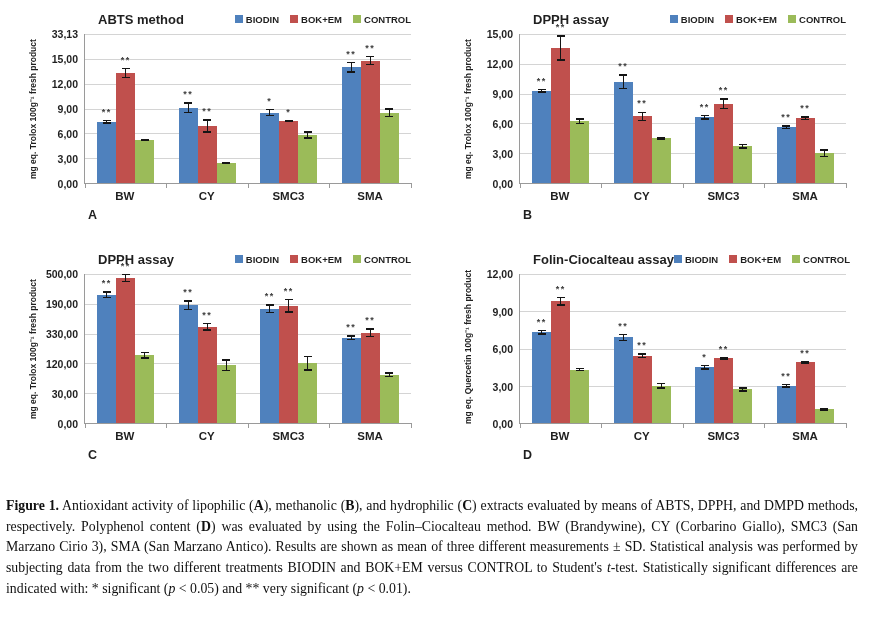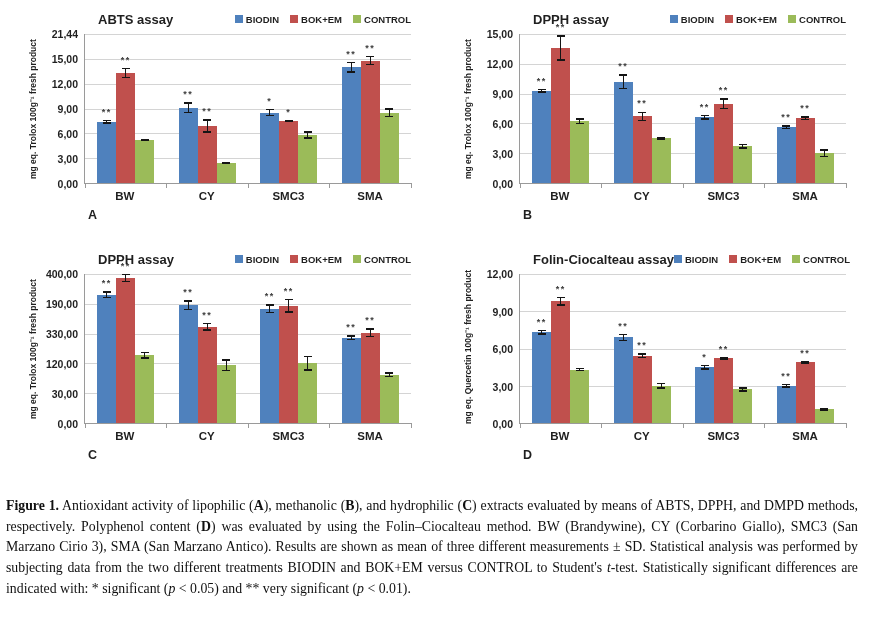--- a/index.html
+++ b/index.html
@@ -33,40 +33,40 @@
   .caption{padding:16px 12px 0 6px;font-family:"Liberation Serif",serif;font-size:13.8px;line-height:1.5;color:#101010;text-align:justify;}
 </style>
 </head>
 <body>
 
 <div class="figure">
   <div class="charts">
 
     <div class="panel">
       <div class="head">
-        <span class="title">ABTS assay</span>
+        <span class="title">ABTS method</span>
         <span class="legend">
             <span class="legend-item">
               <span class="swatch" style="background: rgb(79, 129, 189);"></span>
               <span class="legend-label">BIODIN</span>
             </span>
             <span class="legend-item">
               <span class="swatch" style="background: rgb(192, 80, 77);"></span>
               <span class="legend-label">BOK+EM</span>
             </span>
             <span class="legend-item">
               <span class="swatch" style="background: rgb(155, 187, 89);"></span>
               <span class="legend-label">CONTROL</span>
             </span>
           </span>
       </div>
       <div class="chart-body">
         <div class="ylabel">mg eq. Trolox 100g⁻¹ fresh product</div>
         <div class="yaxis">
-            <div class="ytick" style="top: 0%;">21,44</div>
+            <div class="ytick" style="top: 0%;">33,13</div>
             <div class="ytick" style="top: 16.6667%;">15,00</div>
             <div class="ytick" style="top: 33.3333%;">12,00</div>
             <div class="ytick" style="top: 50%;">9,00</div>
             <div class="ytick" style="top: 66.6667%;">6,00</div>
             <div class="ytick" style="top: 83.3333%;">3,00</div>
             <div class="ytick" style="top: 100%;">0,00</div>
           </div>
         <div class="plot">
             <div class="gridline" style="top: 0%;"></div>
             <div class="gridline" style="top: 16.6667%;"></div>
@@ -382,21 +382,21 @@
             </span>
             <span class="legend-item">
               <span class="swatch" style="background: rgb(155, 187, 89);"></span>
               <span class="legend-label">CONTROL</span>
             </span>
           </span>
       </div>
       <div class="chart-body">
         <div class="ylabel">mg eq. Trolox 100g⁻¹ fresh product</div>
         <div class="yaxis">
-            <div class="ytick" style="top: 0%;">400,00</div>
+            <div class="ytick" style="top: 0%;">500,00</div>
             <div class="ytick" style="top: 20%;">190,00</div>
             <div class="ytick" style="top: 40%;">330,00</div>
             <div class="ytick" style="top: 60%;">120,00</div>
             <div class="ytick" style="top: 80%;">30,00</div>
             <div class="ytick" style="top: 100%;">0,00</div>
           </div>
         <div class="plot">
             <div class="gridline" style="top: 0%;"></div>
             <div class="gridline" style="top: 20%;"></div>
             <div class="gridline" style="top: 40%;"></div>

